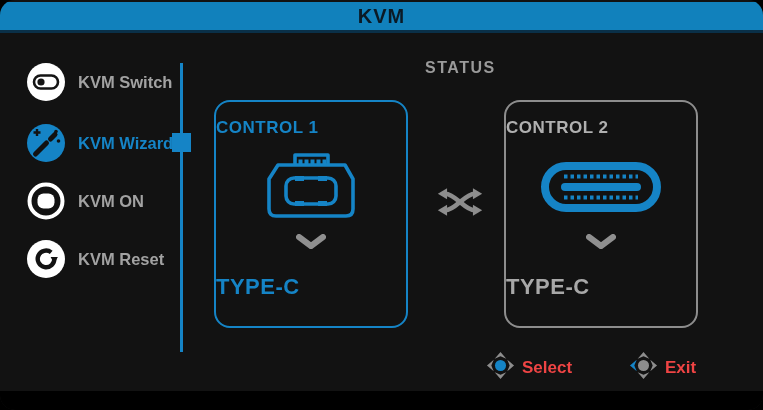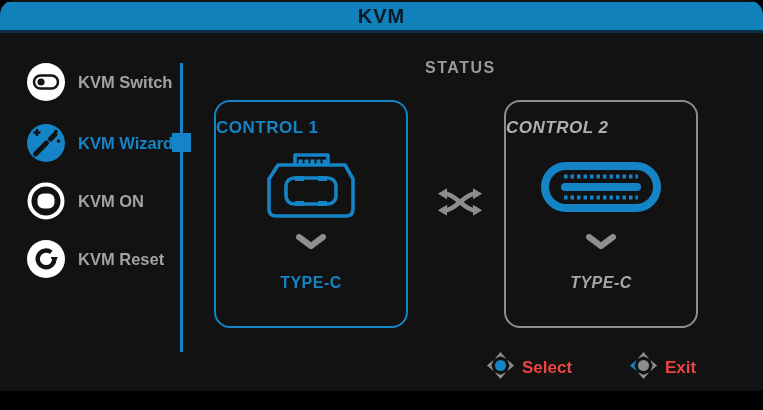--- a/index.html
+++ b/index.html
@@ -19,27 +19,27 @@
   .side-item{position:absolute;left:27px;height:38px;display:flex;align-items:center;gap:13px;cursor:default;}
   .side-icon{width:38px;height:38px;flex:0 0 auto;display:block;}
   .side-label{font-size:16.5px;font-weight:bold;color:#a2a2a2;white-space:nowrap;}
   .side-item.active .side-label{color:#1584c6;}
   .v-line{position:absolute;left:180px;top:63px;width:3px;height:289px;background:#1584c6;}
   .active-square{position:absolute;left:172px;top:133px;width:19px;height:19px;background:#1584c6;}
   
   .status-heading{position:absolute;left:425px;top:59px;font-size:16px;font-weight:bold;color:#9a9a9a;letter-spacing:1.5px;}
   .panel{position:absolute;top:100px;width:190px;height:224px;border-radius:16px;}
   .panel-1{left:214px;border:2px solid #1584c6;}
-  .panel-2{left:504px;border:2px solid #8d8d8d;font-style:italic;}
+  .panel-2{left:504px;border:2px solid #8d8d8d;}
   .p-title{position:absolute;top:16px;left:0;width:100%;text-align:left;font-size:17px;font-weight:bold;letter-spacing:.5px;}
   .panel-1 .p-title{color:#1584c6;}
   .panel-2 .p-title{color:#b0b0b0;}
   .p-conn{position:absolute;top:46px;left:0;right:0;height:78px;display:flex;align-items:center;justify-content:center;}
   .p-chevron{position:absolute;top:132px;left:0;right:0;text-align:center;}
-  .p-port{position:absolute;top:172px;left:0;width:100%;text-align:center;font-size:16px;font-weight:bold;letter-spacing:.5px;}
+  .p-port{position:absolute;top:172px;left:0;width:100%;text-align:left;font-size:22px;font-weight:bold;letter-spacing:.5px;}
   .panel-1 .p-port{color:#1584c6;}
   .panel-2 .p-port{color:#a8a8a8;}
   .swap{position:absolute;left:436px;top:183px;}
   
   .hint{position:absolute;top:351px;display:flex;align-items:center;gap:7px;}
   .hint-select{left:486px;}
   .hint-exit{left:629px;}
   .hint-label{font-size:17px;font-weight:bold;color:#ef4444;}
   .bottom-strip{position:absolute;left:0;top:391px;width:763px;height:19px;background:#000;}
 </style>

